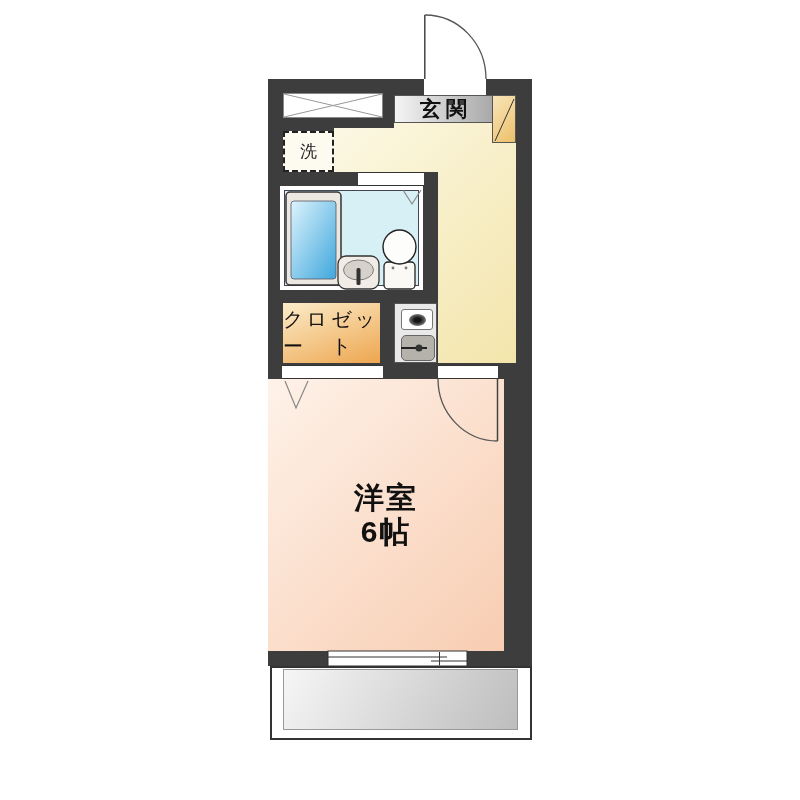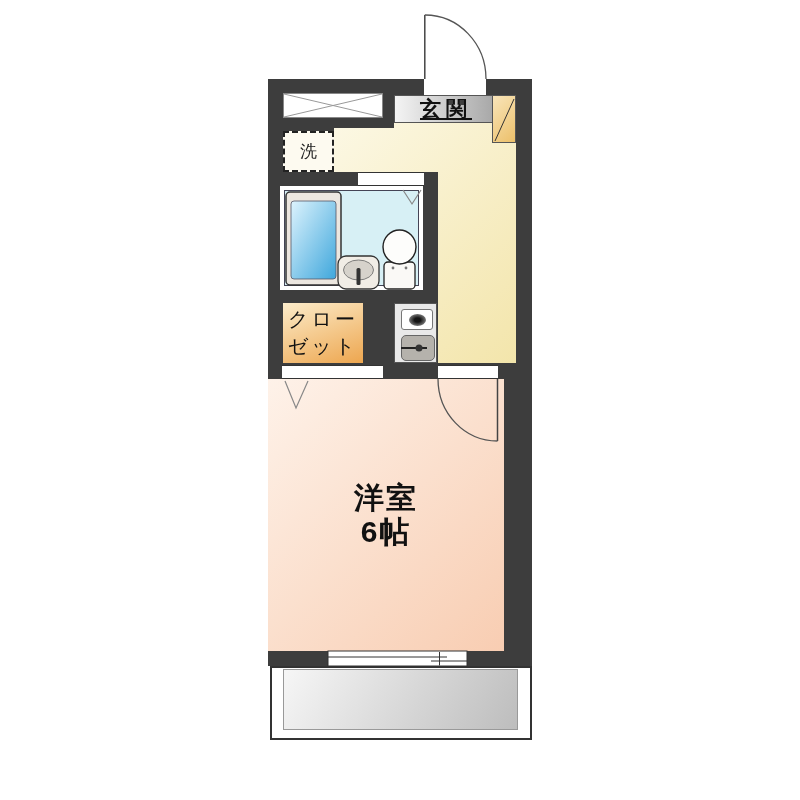--- a/index.html
+++ b/index.html
@@ -9,42 +9,42 @@
 
   .walls{left:268px;top:79px;width:264px;height:587px;background:#3d3d3d;}
 
   .hall{left:334px;top:123px;width:182px;height:240px;
         background:linear-gradient(135deg,#fcf8e4 0%,#f3e5ab 100%);
         clip-path:polygon(0px 5px,60px 5px,60px 0px,182px 0px,182px 240px,104px 240px,104px 49px,0px 49px);}
 
   .genkan-strip{left:394px;top:95px;width:99px;height:28px;
         background:linear-gradient(to right,#f4f4f4 0%,#a9a9a9 100%);
         border:1px solid #555;display:flex;align-items:center;justify-content:center;
-        font-size:21px;font-weight:bold;letter-spacing:5px;color:#111;padding-left:5px;text-decoration:underline;}
+        font-size:21px;font-weight:bold;letter-spacing:5px;color:#111;padding-left:5px;}
 
   .shoe{left:492px;top:95px;width:24px;height:48px;
         background:linear-gradient(135deg,#f9e5ba 0%,#ecc06a 100%);border:1px solid #555;}
 
   .crossbox{left:283px;top:93px;width:100px;height:25px;background:#ffffff;border:1px solid #888;}
 
   .washer{left:283px;top:131px;width:51px;height:41px;background:#fdfaf0;border:2px dashed #222;
         display:flex;align-items:center;justify-content:center;font-size:17px;color:#222;}
 
   .opening{background:#ffffff;border-top:1px solid #333;border-bottom:1px solid #333;}
   .opening-bath{left:358px;top:172px;width:66px;height:14px;}
   .opening-closet{left:282px;top:365px;width:101px;height:14px;}
   .opening-door{left:438px;top:365px;width:60px;height:14px;}
   .opening-entrance{left:424px;top:79px;width:62px;height:16px;background:#ffffff;border:none;}
 
   .bathroom{left:280px;top:186px;width:143px;height:104px;background:#ffffff;}
   .bath-floor{left:4px;top:4px;width:135px;height:96px;background:#d7f0f5;border:1px solid #445;}
 
-  .closet{left:283px;top:303px;width:80px;height:60px;
+  .closet{left:283px;top:303px;width:97px;height:60px;
         background:linear-gradient(160deg,#fcecca 0%,#eda64f 100%);
-        display:flex;flex-direction:column;align-items:center;justify-content:center;
+        display:flex;align-items:center;justify-content:center;
         font-size:20px;letter-spacing:3px;color:#111;line-height:1.35;}
 
   .kitchen{left:394px;top:303px;width:43px;height:60px;background:#e9e9e9;border:1px solid #555;}
   .burner{left:6px;top:5px;width:32px;height:21px;background:#ffffff;border:1px solid #777;border-radius:3px;
         display:flex;align-items:center;justify-content:center;}
   .burner-flame{width:17px;height:12px;border-radius:50%;
         background:radial-gradient(ellipse at center,#151515 25%,#777 70%,rgba(230,230,230,0) 100%);}
   .ksink{left:6px;top:31px;width:34px;height:26px;background:#b5b2ac;border:1px solid #666;border-radius:5px;}
 
   .room{left:268px;top:379px;width:236px;height:272px;

